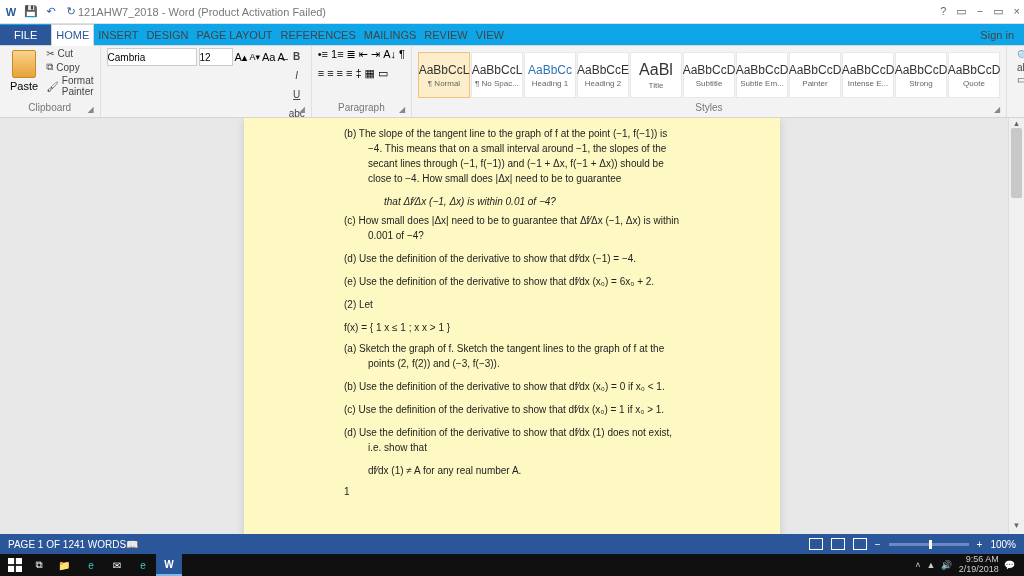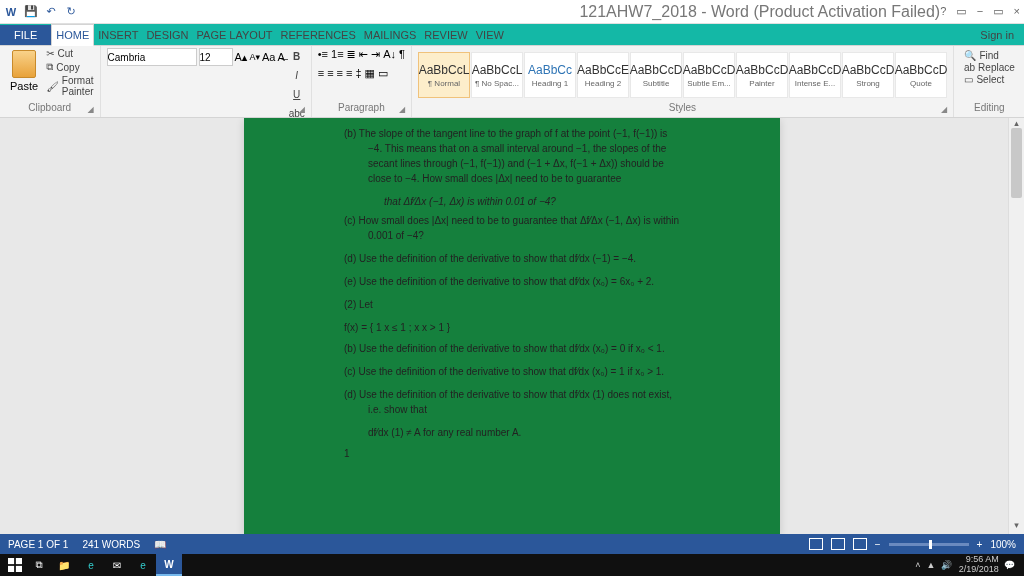--- a/index.html
+++ b/index.html
@@ -1,22 +1,22 @@
 <!DOCTYPE html>
 <html><head>
 <meta charset="utf-8">
 <style>
 *{margin:0;padding:0;box-sizing:border-box;font-family:"Segoe UI",Arial,sans-serif}
 body{width:1024px;height:576px;overflow:hidden;background:#fff;font-size:11px;position:relative}
 .titlebar{height:24px;background:#fff;display:flex;align-items:center;padding:0 4px;color:#666;border-bottom:1px solid #e0e0e0}
 .titlebar .qat{display:flex;gap:6px;align-items:center}
 .titlebar .qat span{width:14px;height:14px;display:inline-flex;align-items:center;justify-content:center;color:#2b579a}
-.titlebar .title{flex:1;text-align:right;font-size:16px;color:#777}
+.titlebar .title{flex:1;text-align:left;font-size:11px;color:#777}
 .titlebar .wincontrols{display:flex;gap:10px;color:#666}
-.tabs{height:22px;background:#14b8a6;display:flex;align-items:flex-end;border-bottom:1px solid #d4d4d4}
+.tabs{height:22px;background:#0ea5e9;display:flex;align-items:flex-end;border-bottom:1px solid #d4d4d4}
 .tabs .tab{padding:4px 4px;font-size:11px;color:#444;cursor:pointer;text-transform:uppercase}
 .tabs .tab.active{background:#fff;color:#2b579a;border:1px solid #d4d4d4;border-bottom:1px solid #fff;margin-bottom:-1px}
 .tabs .filetab{background:#2b579a;color:#fff;padding:4px 14px;font-size:11px}
 .tabs .signin{margin-left:auto;padding:4px 10px;color:#444;font-size:11px}
 .ribbon{height:72px;background:#f3f3f3;border-bottom:1px solid #d4d4d4;display:flex}
 .group{border-right:1px solid #e0e0e0;padding:2px 6px;display:flex;flex-direction:column;justify-content:space-between;height:100%;position:relative}
 .group-label{text-align:center;font-size:10px;color:#777;padding-bottom:2px}
 .group-body{flex:1;display:flex;align-items:flex-start;gap:4px}
 .clipboard .paste{display:flex;flex-direction:column;align-items:center;gap:2px;padding:2px 4px}
 .clipboard .paste .icn{width:24px;height:28px;background:linear-gradient(#f9d28a,#e8a23a);border:1px solid #c88a2a;border-radius:2px;position:relative}
@@ -29,21 +29,21 @@
 .font-ctrl{display:flex;gap:3px;flex-wrap:wrap;max-width:170px}
 .font-ctrl span,.para-ctrl span{width:16px;height:16px;display:inline-flex;align-items:center;justify-content:center;font-size:10px;color:#444;cursor:pointer}
 .para-row{display:flex;gap:3px;margin-bottom:2px}
 .styles{flex:1;display:flex;align-items:center;gap:1px;overflow:hidden}
 .style-box{width:52px;height:46px;border:1px solid #e8e8e8;display:flex;flex-direction:column;align-items:center;justify-content:center;font-size:8px;color:#666;cursor:pointer;background:#fff}
 .style-box .preview{font-size:12px;color:#333;margin-bottom:2px}
 .style-box.sel{border-color:#f0c27b;background:#fdeecb}
 .editing{display:flex;flex-direction:column;gap:1px;font-size:10px;color:#444;padding:2px 4px}
 .editing div{display:flex;align-items:center;gap:3px;cursor:pointer}
 .doc-area{position:absolute;top:118px;bottom:42px;left:0;right:0;background:#e8e8e8;display:flex;justify-content:center;overflow:hidden}
-.page{width:536px;background:#15803d;box-shadow:0 2px 8px rgba(0,0,0,.15);padding:8px 100px 20px;font-family:Cambria,Georgia,serif;font-size:10px;color:#222;line-height:1.5}
+.page{width:536px;background:#fef9c3;box-shadow:0 2px 8px rgba(0,0,0,.15);padding:8px 100px 20px;font-family:Cambria,Georgia,serif;font-size:10px;color:#222;line-height:1.5}
 .page .item{margin-bottom:8px;padding-left:24px;text-indent:-24px}
 .page .subitem{margin-left:24px;margin-bottom:6px}
 .page .eq{text-align:left;margin:4px 0;padding-left:40px;font-style:italic}
 .page .centered{text-align:left;margin:6px 0}
 .statusbar{position:absolute;bottom:22px;left:0;right:0;height:20px;background:#2b579a;color:#fff;display:flex;align-items:center;padding:0 8px;font-size:10px}
 .statusbar .right{margin-left:auto;display:flex;align-items:center;gap:8px}
 .statusbar .view-icn{width:14px;height:12px;border:1px solid #fff;display:inline-block}
 .statusbar .zoom-slider{width:80px;height:3px;background:#6a8abf;position:relative}
 .statusbar .zoom-slider::after{content:"";position:absolute;left:50%;top:-3px;width:3px;height:9px;background:#fff}
 .taskbar{position:absolute;bottom:0;left:0;right:0;height:22px;background:#101010;display:flex;align-items:center;padding:0 4px;color:#fff;font-size:10px}
@@ -188,20 +188,24 @@
         </div>
         <div class="style-box">
           <div class="preview" style="color: rgb(46, 116, 181);">AaBbCc</div>
           <div>Heading 1</div>
         </div>
         <div class="style-box">
           <div class="preview">AaBbCcE</div>
           <div>Heading 2</div>
         </div>
         <div class="style-box">
+          <div class="preview" style="font-size: 16px; color: rgb(51, 51, 51);">AaBl</div>
+          <div>Title</div>
+        </div>
+        <div class="style-box">
           <div class="preview">AaBbCcD</div>
           <div>Subtitle</div>
         </div>
         <div class="style-box">
           <div class="preview">AaBbCcD</div>
           <div>Subtle Em...</div>
         </div>
         <div class="style-box">
           <div class="preview">AaBbCcD</div>
           <div>Painter</div>
@@ -244,37 +248,38 @@
 
 <div class="doc-area">
   <div class="page">
     <div class="item">(b)  The slope of the tangent line to the graph of f at the point (−1, f(−1)) is −4. This means that on a small interval around −1, the slopes of the secant lines through (−1, f(−1)) and (−1 + Δx, f(−1 + Δx)) should be close to −4. How small does |Δx| need to be to guarantee</div>
     <div class="eq">that  Δf⁄Δx (−1, Δx)   is within 0.01 of −4?</div>
     <div class="item">(c)  How small does |Δx| need to be to guarantee that  Δf⁄Δx (−1, Δx)  is within 0.001 of −4?</div>
     <div class="item">(d)  Use the definition of the derivative to show that  df⁄dx (−1) = −4.</div>
     <div class="item">(e)  Use the definition of the derivative to show that  df⁄dx (x₀) = 6x₀ + 2.</div>
     <div class="item" style="">(2)  Let</div>
     <div class="centered">f(x) = { 1   x ≤ 1 ;   x   x &gt; 1 }</div>
+    <div class="item">(a)  Sketch the graph of f. Sketch the tangent lines to the graph of f at the points (2, f(2)) and (−3, f(−3)).</div>
     <div class="item">(b)  Use the definition of the derivative to show that  df⁄dx (x₀) = 0 if x₀ &lt; 1.</div>
     <div class="item">(c)  Use the definition of the derivative to show that  df⁄dx (x₀) = 1 if x₀ &gt; 1.</div>
     <div class="item">(d)  Use the definition of the derivative to show that   df⁄dx (1) does not exist, i.e. show that</div>
     <div class="subitem">df⁄dx (1) ≠ A for any real number A.</div>
     <div class="centered">1</div>
   </div>
 </div>
 
 <div class="scrollbar">
   <div class="arr up">▴</div>
   <div class="thumb"></div>
   <div class="arr dn">▾</div>
 </div>
 
 <div class="statusbar">
   <span>PAGE 1 OF 1</span>
-  <span style="margin:0 14px">241 WORDS</span>
+  <span style="margin:0 0">241 WORDS</span>
   <span>📖</span>
   <div class="right">
     <span class="view-icn"></span>
     <span class="view-icn"></span>
     <span class="view-icn"></span>
     <span>−</span>
     <div class="zoom-slider"></div>
     <span>+</span>
     <span>100%</span>
   </div>

